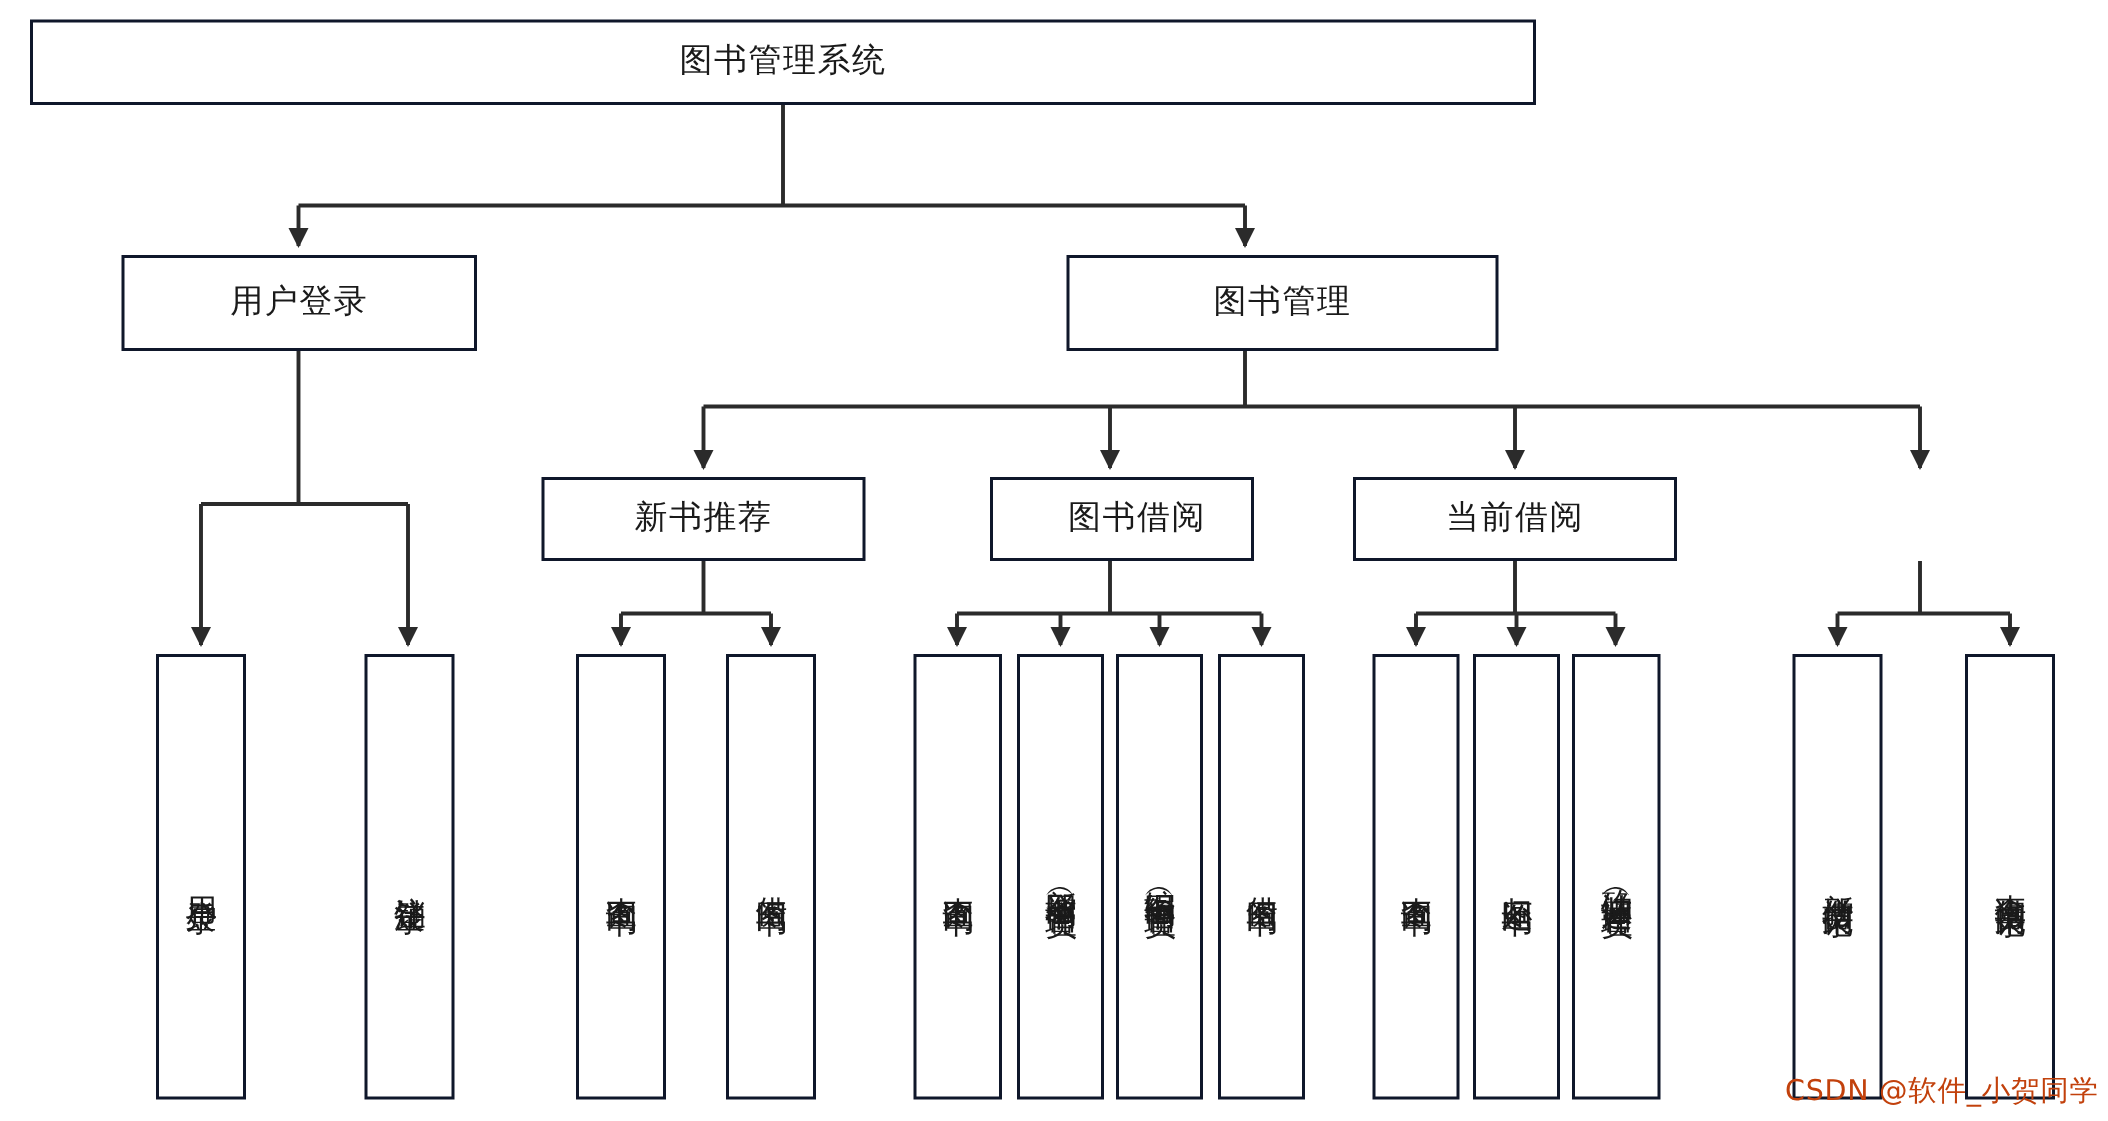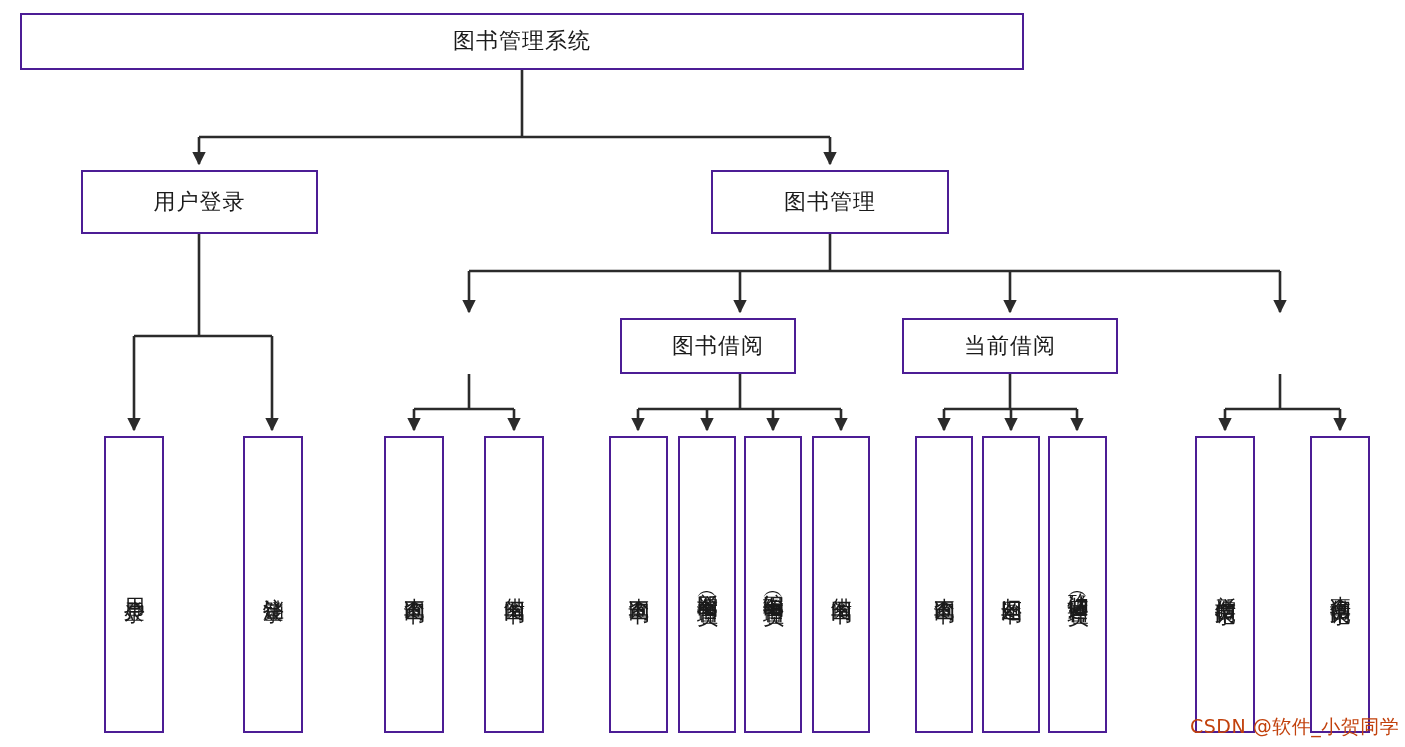--- a/index.html
+++ b/index.html
@@ -23,21 +23,21 @@
     left: 0;
     top: 0;
     width: 1405px;
     height: 747px;
     pointer-events: none;
   }
   .node {
     position: absolute;
     box-sizing: border-box;
     background: #ffffff;
-    border: 2px solid #4c1d95;
+    border: 2px solid #0f172a;
     display: flex;
     align-items: center;
     justify-content: center;
     color: #1a1a1a;
     z-index: 2;
   }
   .node.h {
     font-size: 22px;
     letter-spacing: 1px;
     line-height: 1.2;
@@ -124,25 +124,28 @@
     </g>
   </svg>
 
   <div class="node h" style="left:20px; top:13px; width:1004px; height:57px;">
     <span>图书管理系统</span>
   </div>
 
   <div class="node h" style="left:81px; top:170px; width:237px; height:64px;">
     <span>用户登录</span>
   </div>
-  <div class="node h" style="left:711px; top:170px; width:238px; height:64px;">
+  <div class="node h" style="left:711px; top:170px; width:288px; height:64px;">
     <span>图书管理</span>
   </div>
 
-  <div class="node h" style="left:620px; top:318px; width:176px; height:56px;padding-left:20px;">
+  <div class="node h" style="left:361px; top:318px; width:216px; height:56px;">
+    <span>新书推荐</span>
+  </div>
+  <div class="node h" style="left:660px; top:318px; width:176px; height:56px;padding-left:20px;">
     <span>图书借阅</span>
   </div>
   <div class="node h" style="left:902px; top:318px; width:216px; height:56px;text-align:right;">
     <span>当前借阅</span>
   </div>
 
   <div class="node v" style="left:104px; top:436px; width:60px; height:297px;">
     <span class="vtxt">用户登录</span>
   </div>
   <div class="node v" style="left:243px; top:436px; width:60px; height:297px;">

